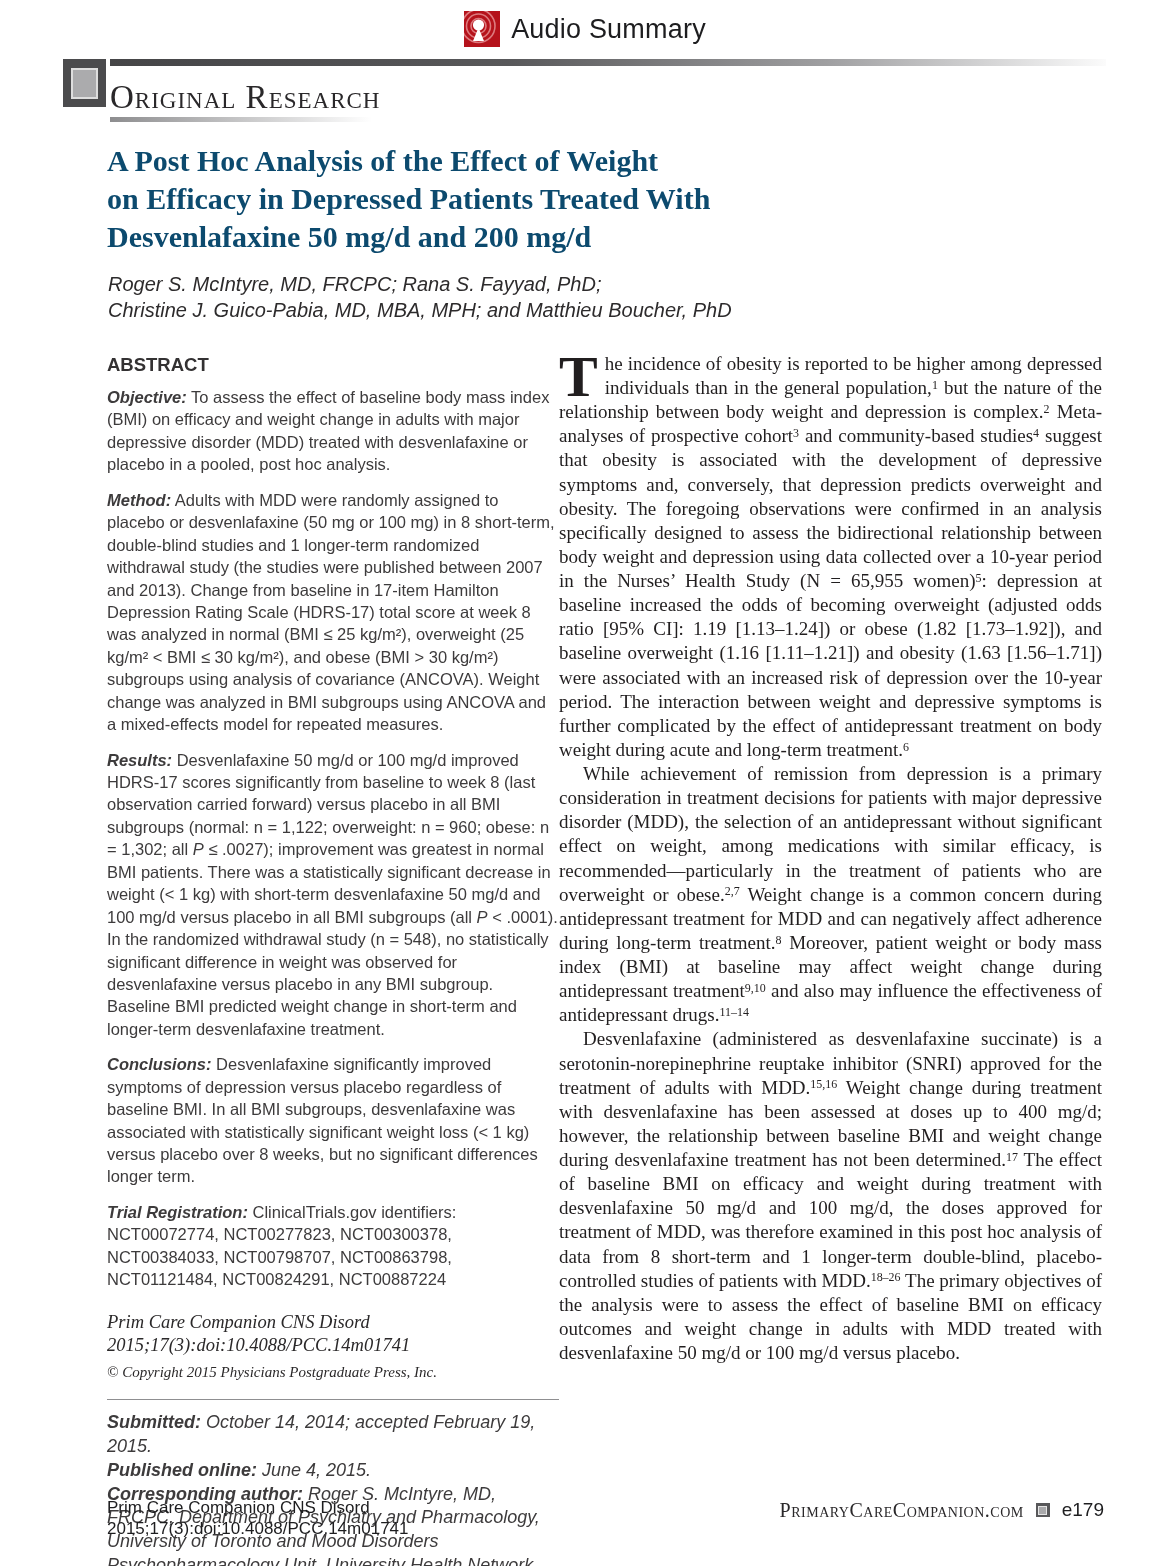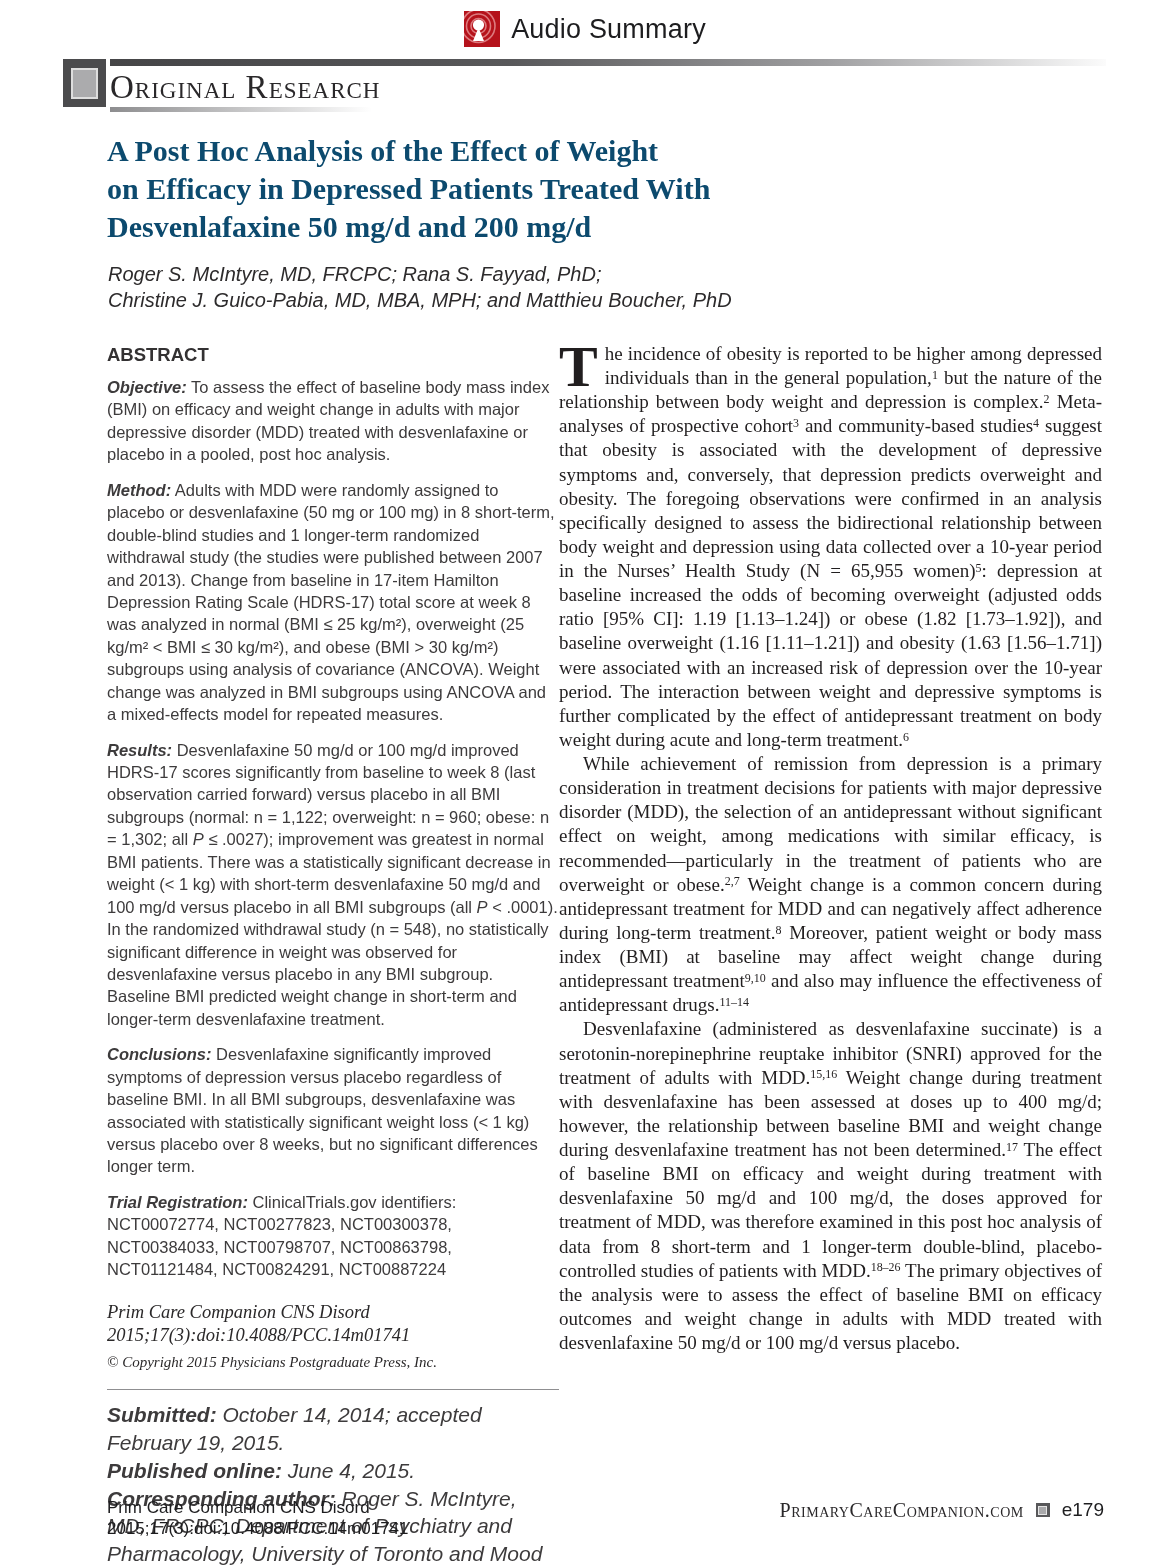--- a/index.html
+++ b/index.html
@@ -11,21 +11,21 @@
   .audio-icon{width:36px;height:36px;flex:0 0 auto;}
   .audio-label{font-size:27px;color:#1d1d1f;letter-spacing:.2px;}
 
   
   .banner{display:flex;align-items:flex-start;margin:12px 64px 0 63px;}
   .banner-icon{width:43px;height:48px;background:#4b4b4d;display:flex;align-items:center;justify-content:center;flex:0 0 auto;}
   .banner-icon-inner{width:23px;height:27px;background:#ababad;border:2px solid #dedede;}
   .banner-text{flex:1;margin-left:4px;}
   .rule-top{height:7px;background:linear-gradient(to right,#454547 0%,#58585a 40%,#9f9fa1 72%,#fbfbfb 100%);}
   .banner-title{font-family:"Liberation Serif",serif;font-variant:small-caps;font-size:33px;
-                color:#2a282a;margin-top:3px;letter-spacing:1px;line-height:1.1;}
+                color:#2a282a;margin-top:13px;letter-spacing:1px;line-height:1.1;}
   .rule-bottom{height:5px;width:262px;background:linear-gradient(to right,#8d8d8f,rgba(255,255,255,0));margin-top:2px;}
 
   
   .article-title{margin:20px 70px 0 107px;font-family:"Liberation Serif",serif;font-weight:bold;
                  font-size:30px;line-height:1.26;color:#0c4a6e;}
   .article-authors{margin:15px 70px 0 108px;font-style:italic;font-size:20px;line-height:1.33;color:#2d2b2c;}
 
   
   .columns{display:flex;margin:28px 68px 0 107px;}
   .col-left{width:452px;flex:0 0 auto;font-size:16.5px;line-height:1.36;color:#3d3b3c;}
@@ -33,21 +33,21 @@
              color:#211e1f;text-align:justify;}
 
   .abstract-heading{font-weight:bold;font-size:18.5px;color:#333132;margin:0 0 9px;}
   .abs-p{margin:0 0 13px;}
   .abs-label{font-weight:bold;font-style:italic;}
 
   .citation{font-family:"Liberation Serif",serif;font-style:italic;font-size:18.5px;
             line-height:1.28;color:#2b292a;margin-top:20px;}
   .copyright{font-family:"Liberation Serif",serif;font-style:italic;font-size:15px;color:#2b292a;margin-top:4px;}
   .divider{border:none;border-top:1.5px solid #8f8f91;margin:17px 0 11px;}
-  .note{font-style:italic;font-size:21px;line-height:1.32;color:#3d3b3c;margin:0;}
+  .note{font-style:italic;font-size:18px;line-height:1.32;color:#3d3b3c;margin:0;}
   .note-label{font-weight:bold;}
 
   .body-p{margin:0;}
   .body-p.indent{text-indent:24px;}
   .dropcap{float:left;font-size:58px;line-height:44px;padding:3px 7px 0 0;font-weight:bold;color:#211e1f;}
   sup{font-size:63%;line-height:0;position:relative;top:-.45em;vertical-align:baseline;}
 
   
   .footer{position:absolute;left:107px;right:66px;bottom:26px;display:flex;
           justify-content:space-between;align-items:flex-start;}

